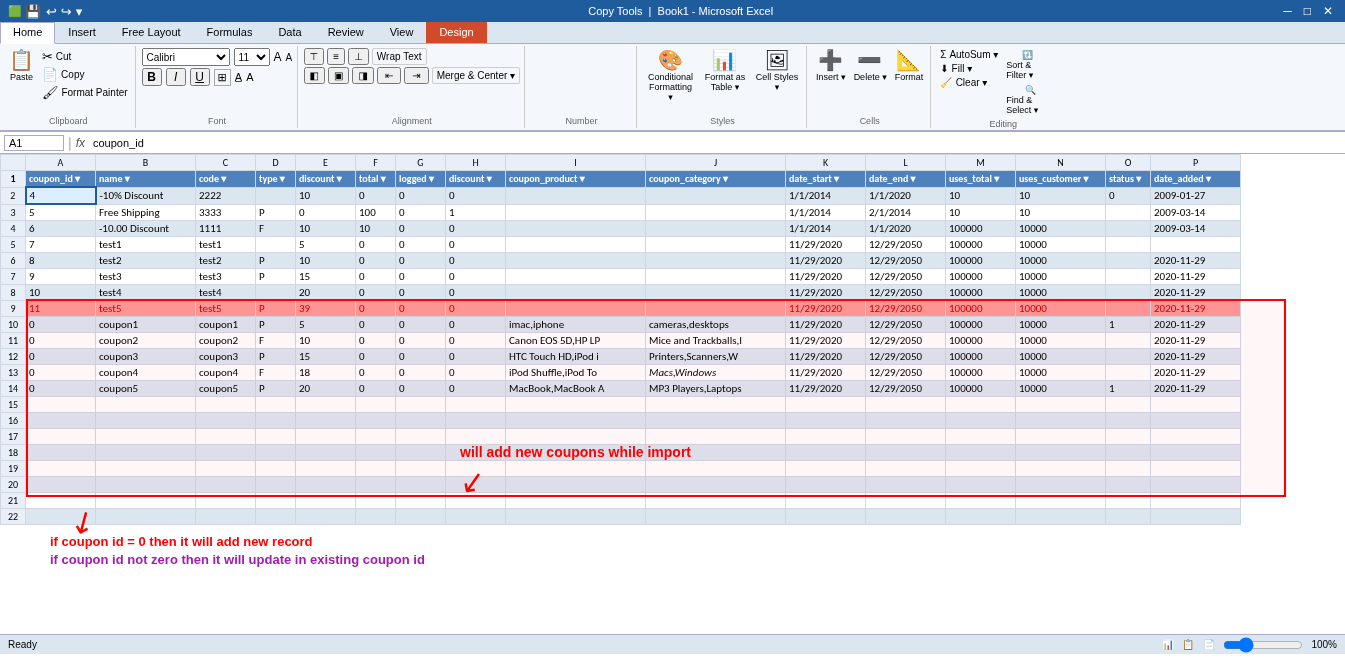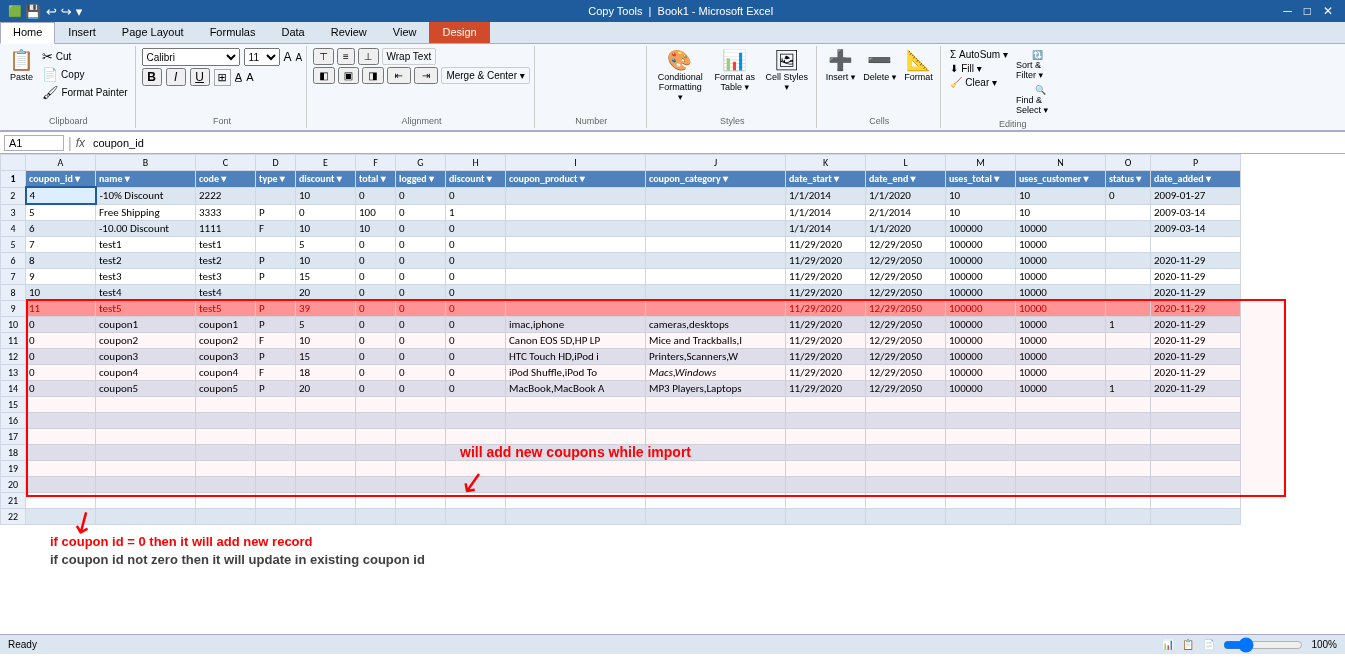--- a/index.html
+++ b/index.html
@@ -222,21 +222,21 @@
   <div class="title-bar-right">
     <span class="title-btn">─</span>
     <span class="title-btn">□</span>
     <span class="title-btn">✕</span>
   </div>
 </div>
 
 <div class="ribbon-tabs">
   <div class="ribbon-tab active">Home</div>
   <div class="ribbon-tab">Insert</div>
-  <div class="ribbon-tab">Page Layout</div>
+  <div class="ribbon-tab">Free Layout</div>
   <div class="ribbon-tab">Formulas</div>
   <div class="ribbon-tab">Data</div>
   <div class="ribbon-tab">Review</div>
   <div class="ribbon-tab">View</div>
   <div class="ribbon-tab context">Design</div>
 </div>
 
 <div class="ribbon">
 
   <div class="ribbon-group">
@@ -259,21 +259,21 @@
           <span>Format Painter</span>
         </div>
       </div>
     </div>
     <div class="ribbon-group-title">Clipboard</div>
   </div>
 
   <div class="ribbon-group" style="min-width:160px;">
     <div class="ribbon-group-content" style="flex-direction:column;gap:2px;">
       <div style="display:flex;gap:4px;align-items:center;">
-        <select style="font-size:10px;width:98px;height:18px;">
+        <select style="font-size:10px;width:88px;height:18px;">
           <option>Calibri</option>
         </select>
         <select style="font-size:10px;width:36px;height:18px;">
           <option>11</option>
         </select>
         <span style="font-size:12px;cursor:pointer;">A</span>
         <span style="font-size:10px;cursor:pointer;">A</span>
       </div>
       <div style="display:flex;gap:4px;align-items:center;">
         <button style="font-weight:bold;font-size:12px;width:20px;height:18px;cursor:pointer;">B</button>
@@ -838,21 +838,21 @@
 
     <div style="position:absolute;left:26px;top:145px;width:1260px;height:198px;border:2px solid red;background:rgba(255,0,0,0.03);"></div>
 
     <div style="position:absolute;left:70px;top:350px;color:red;font-size:30px;transform:rotate(-30deg);">↙</div>
 
     <div style="position:absolute;left:460px;top:310px;color:red;font-size:30px;transform:rotate(-10deg);">↙</div>
 
     <div style="position:absolute;left:460px;top:290px;color:red;font-weight:bold;font-size:14px;">will add new coupons while import</div>
 
     <div style="position:absolute;left:50px;top:380px;color:red;font-weight:bold;font-size:13px;">if coupon id = 0 then it will add new record</div>
-    <div style="position:absolute;left:50px;top:398px;color:#404040;font-weight:bold;font-size:13px;">if coupon id not zero then it will update in existing coupon id</div>
+    <div style="position:absolute;left:50px;top:398px;color:#a21caf;font-weight:bold;font-size:13px;">if coupon id not zero then it will update in existing coupon id</div>
   </div>
 </div>
 
 <div class="status-bar">
   <span>Ready</span>
   <div class="status-right">
     <span>📊</span>
     <span>📋</span>
     <span>📄</span>
     <input type="range" min="10" max="400" value="100" style="width: 80px;">

